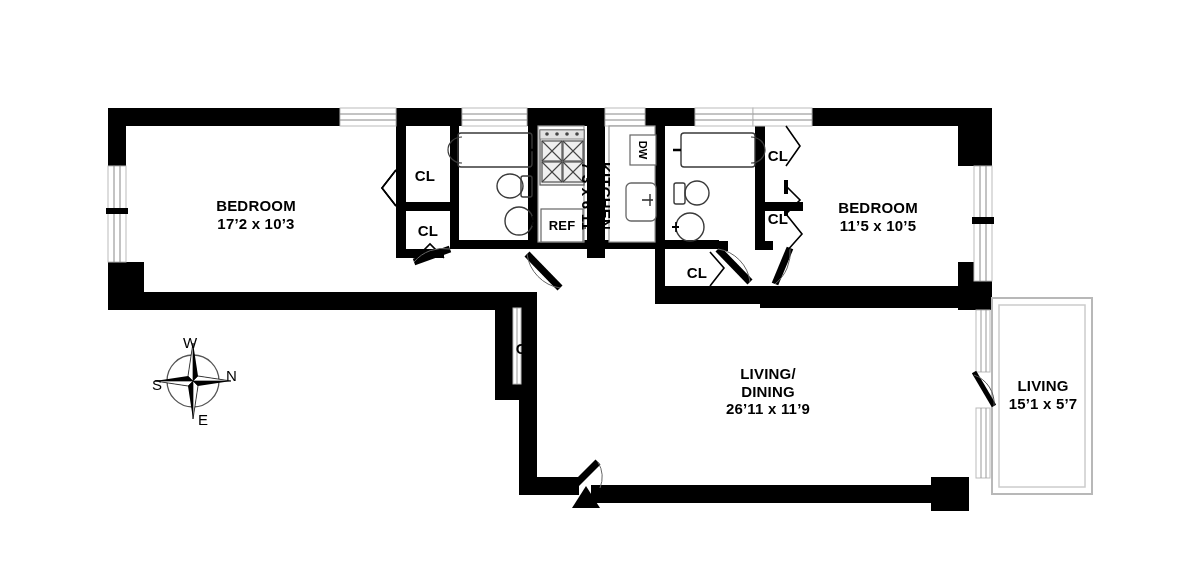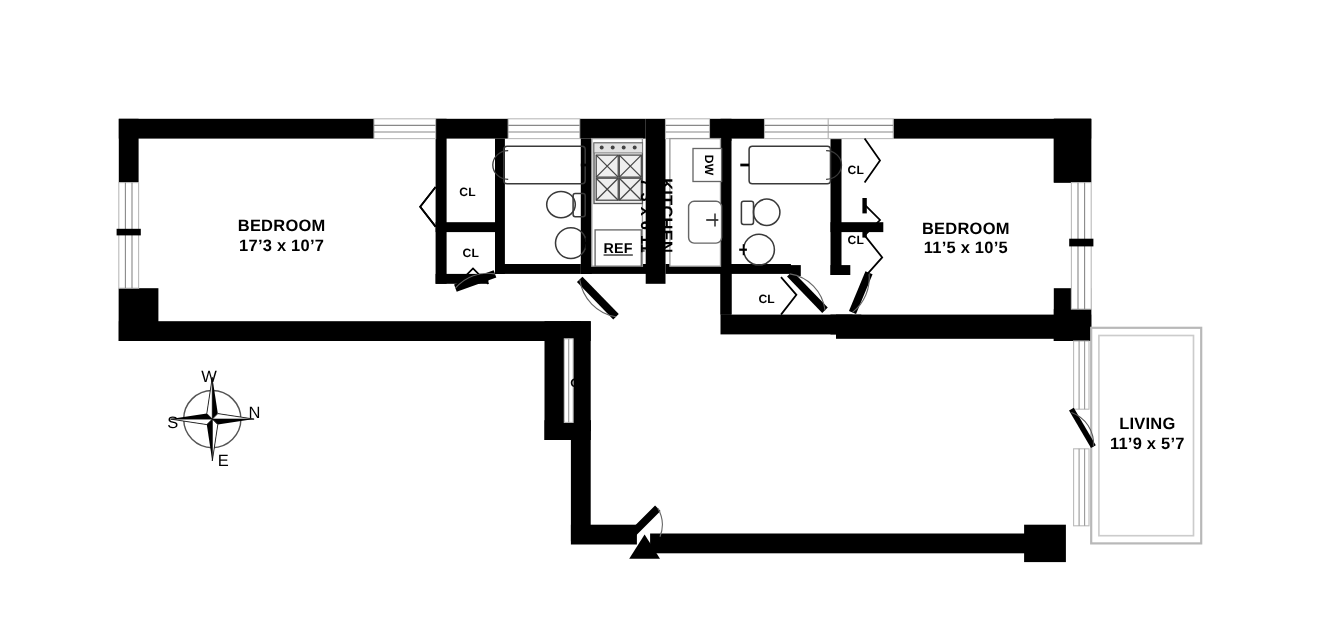--- a/index.html
+++ b/index.html
@@ -27,22 +27,22 @@
     font-family: "Liberation Sans", sans-serif;
     font-weight: bold;
     color: #000000;
     text-align: center;
     white-space: nowrap;
     line-height: 1.18;
     letter-spacing: 0.2px;
   }
   .lbl-room { font-size: 15px; }
   .lbl-room .dims { font-size: 15px; }
-  .lbl-cl { font-size: 11px; font-weight: bold; }
-  .lbl-appl { font-size: 13px; font-weight: bold; text-decoration: underline; }
+  .lbl-cl { font-size: 15px; font-weight: bold; }
+  .lbl-appl { font-size: 13px; font-weight: bold; }
   .lbl-small { font-size: 11px; font-weight: bold; }
   .rot90 {
     transform: translate(-50%,-50%) rotate(90deg);
     transform-origin: center center;
   }
   .ctr { transform: translate(-50%,-50%); }
   .compass-letter {
     position: absolute;
     font-family: "Liberation Sans", sans-serif;
     font-size: 15px;
@@ -315,39 +315,44 @@
       <polygon points="0,-38 0,0 -5,-5" fill="#ffffff" stroke="#000" stroke-width="0.7"></polygon>
       <polygon points="0,38 0,0 5,5" fill="#ffffff" stroke="#000" stroke-width="0.7"></polygon>
       <polygon points="-38,0 0,0 -5,5" fill="#ffffff" stroke="#000" stroke-width="0.7"></polygon>
       <polygon points="38,0 0,0 5,-5" fill="#ffffff" stroke="#000" stroke-width="0.7"></polygon>
     </g>
 
   </svg>
 
   <div class="lbl lbl-room ctr" style="left:256px; top:215px;">
     <div>BEDROOM</div>
-    <div class="dims">17’3 x 10’7</div>
+    <div class="dims">17’2 x 10’3</div>
   </div>
 
   <div class="lbl lbl-room ctr" style="left:878px; top:217px;">
     <div>BEDROOM</div>
     <div class="dims">11’5 x 10’5</div>
   </div>
 
   <div class="lbl lbl-room rot90" style="left:596px; top:196px;">
     <div style="display:flex; flex-direction:column; align-items:center;">
       <div>KITCHEN</div>
       <div class="dims">7’3 x 6’11</div>
     </div>
   </div>
 
+  <div class="lbl lbl-room ctr" style="left:768px; top:392px;">
+    <div>LIVING/</div>
+    <div>DINING</div>
+    <div class="dims">26’11 x 11’9</div>
+  </div>
 
   <div class="lbl lbl-room ctr" style="left:1043px; top:395px;">
     <div>LIVING</div>
-    <div class="dims">11’9 x 5’7</div>
+    <div class="dims">15’1 x 5’7</div>
   </div>
 
   <div class="lbl lbl-cl ctr" style="left:425px; top:176px;">CL</div>
   <div class="lbl lbl-cl ctr" style="left:428px; top:231px;">CL</div>
   <div class="lbl lbl-cl ctr" style="left:778px; top:156px;">CL</div>
   <div class="lbl lbl-cl ctr" style="left:778px; top:219px;">CL</div>
   <div class="lbl lbl-cl ctr" style="left:697px; top:273px;">CL</div>
   <div class="lbl lbl-cl ctr" style="left:526px; top:349px;">CL</div>
 
   <div class="lbl lbl-appl ctr" style="left:562px; top:226px;">REF</div>

